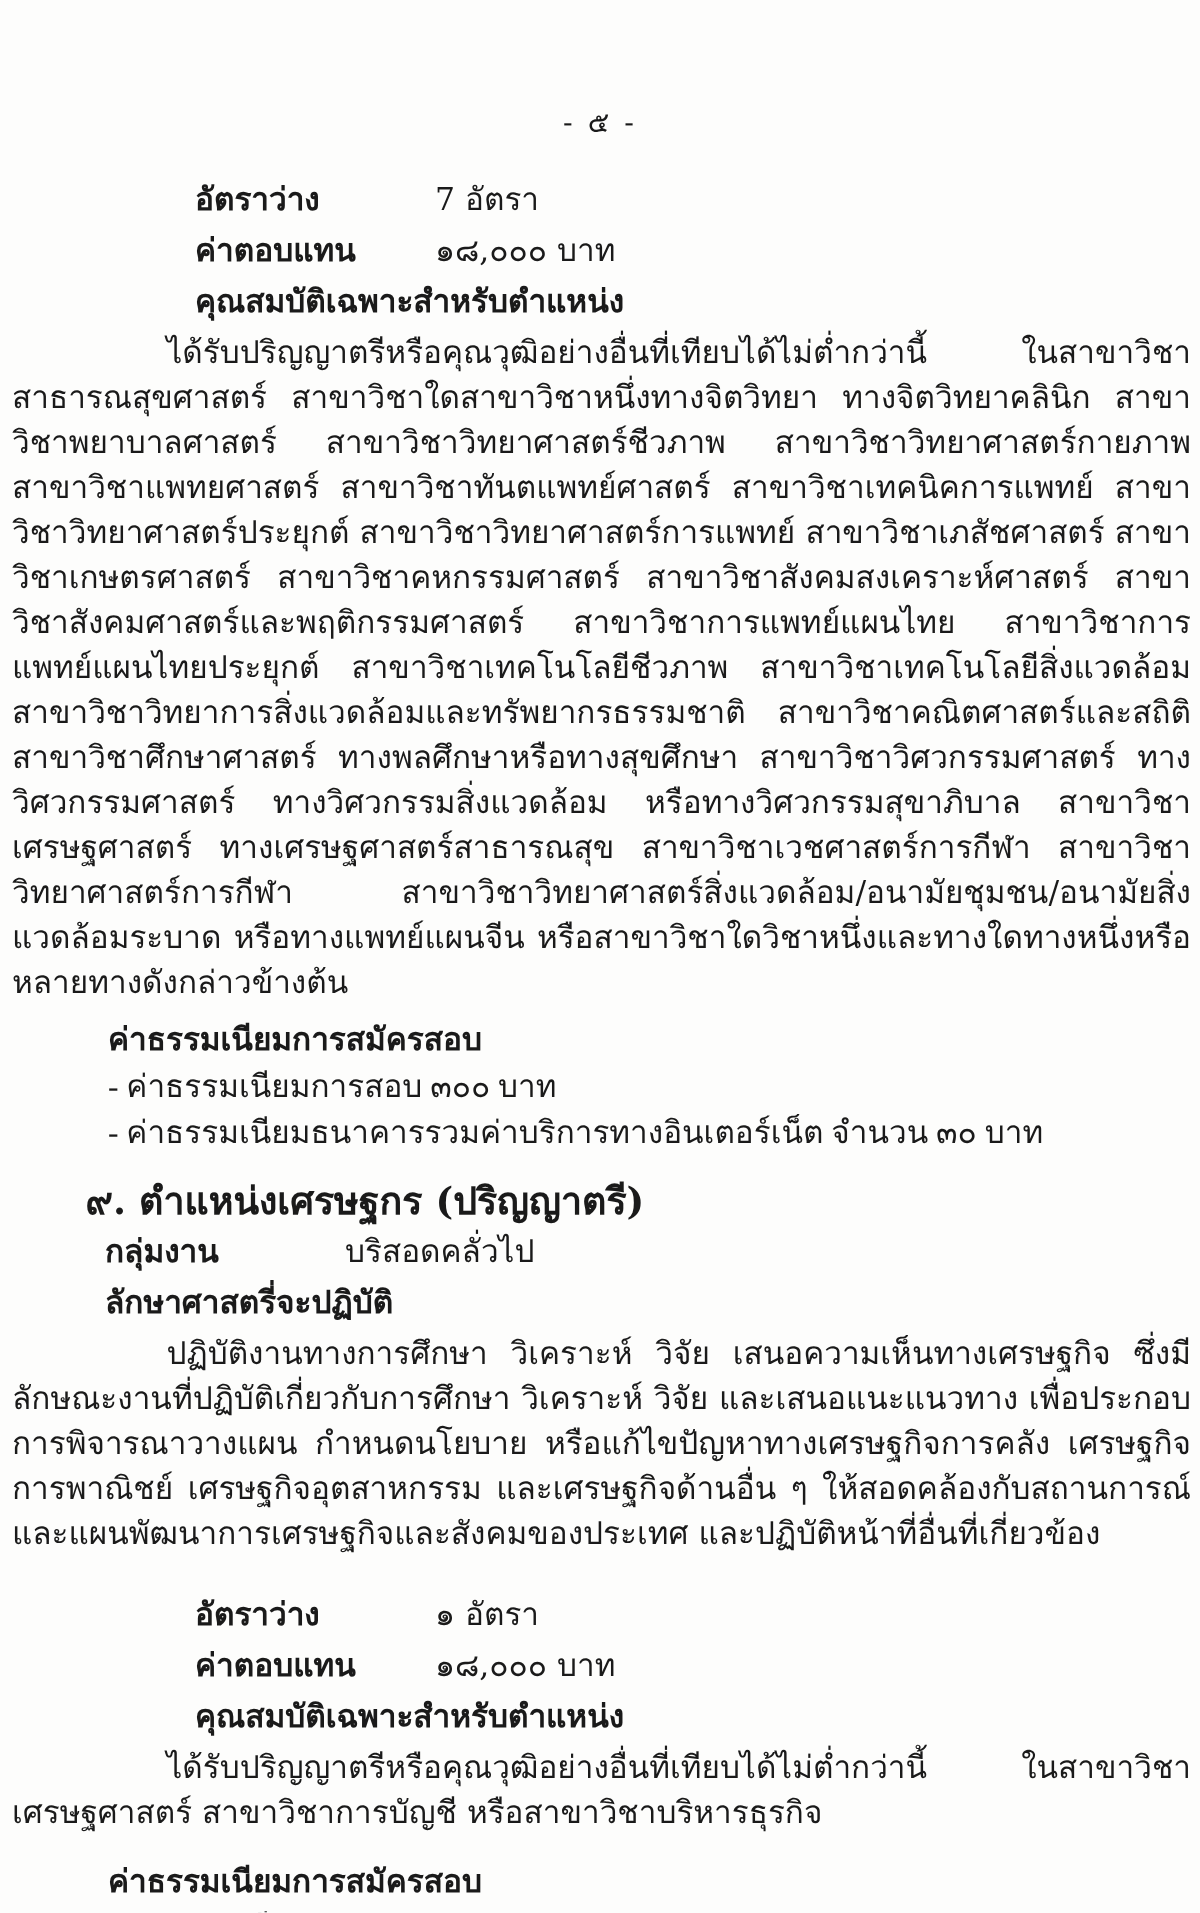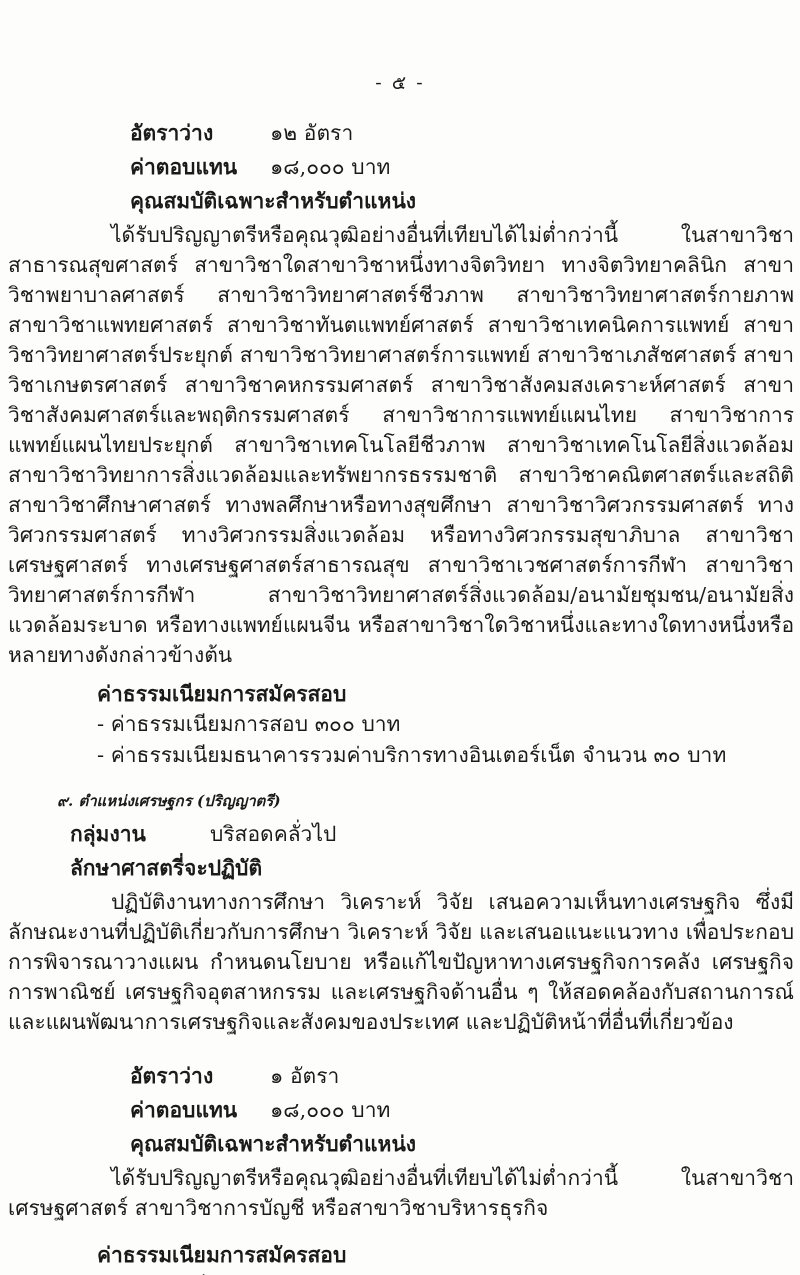--- a/index.html
+++ b/index.html
@@ -25,77 +25,78 @@
     line-height: 24px;
     letter-spacing: 2px;
   }
   .label-block {
     margin-left: 130px;
     margin-top: 22px;
   }
   .label-row {
     display: flex;
     line-height: 34px;
+    gap: 20px;
   }
   .label {
     font-weight: bold;
     width: 140px;
     flex: 0 0 140px;
   }
   .value {
     flex: 1 1 auto;
   }
   .subheader {
     font-weight: bold;
     line-height: 34px;
   }
   .para {
     margin: 2px 6px 0 8px;
     line-height: 30px;
     text-align: justify;
     text-indent: 103px;
   }
   .fee-block {
-    margin-left: 97px;
+    margin-left: 72px;
     margin-top: 8px;
+    font-family: Liberation Serif, serif;
   }
   .fee-header {
     font-weight: bold;
     line-height: 31px;
   }
   .fee-item {
     line-height: 31px;
   }
   .section-heading {
     margin: 14px 0 0 57px;
     font-weight: bold;
-    font-size: 15px;
+    font-size: 25px;
     line-height: 32px;
-    font-style: italic;
   }
   .group-block {
     margin-left: 70px;
     margin-top: 0;
   }
   .fee-block-2 {
     margin-top: 16px;
   }
 </style>
 </head>
 <body>
 
 <div class="page">
 
   <div class="page-number">- ๕ -</div>
 
   <section>
     <div class="label-block">
       <div class="label-row">
         <span class="label">อัตราว่าง</span>
-        <span class="value">๑๒ อัตรา</span>
+        <span class="value">7 อัตรา</span>
       </div>
       <div class="label-row">
         <span class="label">ค่าตอบแทน</span>
         <span class="value">๑๘,๐๐๐ บาท</span>
       </div>
       <div class="subheader">คุณสมบัติเฉพาะสำหรับตำแหน่ง</div>
     </div>
     <p class="para">ได้รับปริญญาตรีหรือคุณวุฒิอย่างอื่นที่เทียบได้ไม่ต่ำกว่านี้ ในสาขาวิชาสาธารณสุขศาสตร์ สาขาวิชาใดสาขาวิชาหนึ่งทางจิตวิทยา ทางจิตวิทยาคลินิก สาขาวิชาพยาบาลศาสตร์ สาขาวิชาวิทยาศาสตร์ชีวภาพ สาขาวิชาวิทยาศาสตร์กายภาพ สาขาวิชาแพทยศาสตร์ สาขาวิชาทันตแพทย์ศาสตร์ สาขาวิชาเทคนิคการแพทย์ สาขาวิชาวิทยาศาสตร์ประยุกต์ สาขาวิชาวิทยาศาสตร์การแพทย์ สาขาวิชาเภสัชศาสตร์ สาขาวิชาเกษตรศาสตร์ สาขาวิชาคหกรรมศาสตร์ สาขาวิชาสังคมสงเคราะห์ศาสตร์ สาขาวิชาสังคมศาสตร์และพฤติกรรมศาสตร์ สาขาวิชาการแพทย์แผนไทย สาขาวิชาการแพทย์แผนไทยประยุกต์ สาขาวิชาเทคโนโลยีชีวภาพ สาขาวิชาเทคโนโลยีสิ่งแวดล้อม สาขาวิชาวิทยาการสิ่งแวดล้อมและทรัพยากรธรรมชาติ สาขาวิชาคณิตศาสตร์และสถิติ สาขาวิชาศึกษาศาสตร์ ทางพลศึกษาหรือทางสุขศึกษา สาขาวิชาวิศวกรรมศาสตร์ ทางวิศวกรรมศาสตร์ ทางวิศวกรรมสิ่งแวดล้อม หรือทางวิศวกรรมสุขาภิบาล สาขาวิชาเศรษฐศาสตร์ ทางเศรษฐศาสตร์สาธารณสุข สาขาวิชาเวชศาสตร์การกีฬา สาขาวิชาวิทยาศาสตร์การกีฬา สาขาวิชาวิทยาศาสตร์สิ่งแวดล้อม/อนามัยชุมชน/อนามัยสิ่งแวดล้อมระบาด หรือทางแพทย์แผนจีน หรือสาขาวิชาใดวิชาหนึ่งและทางใดทางหนึ่งหรือหลายทางดังกล่าวข้างต้น</p>
     <div class="fee-block">
       <div class="fee-header">ค่าธรรมเนียมการสมัครสอบ</div>

